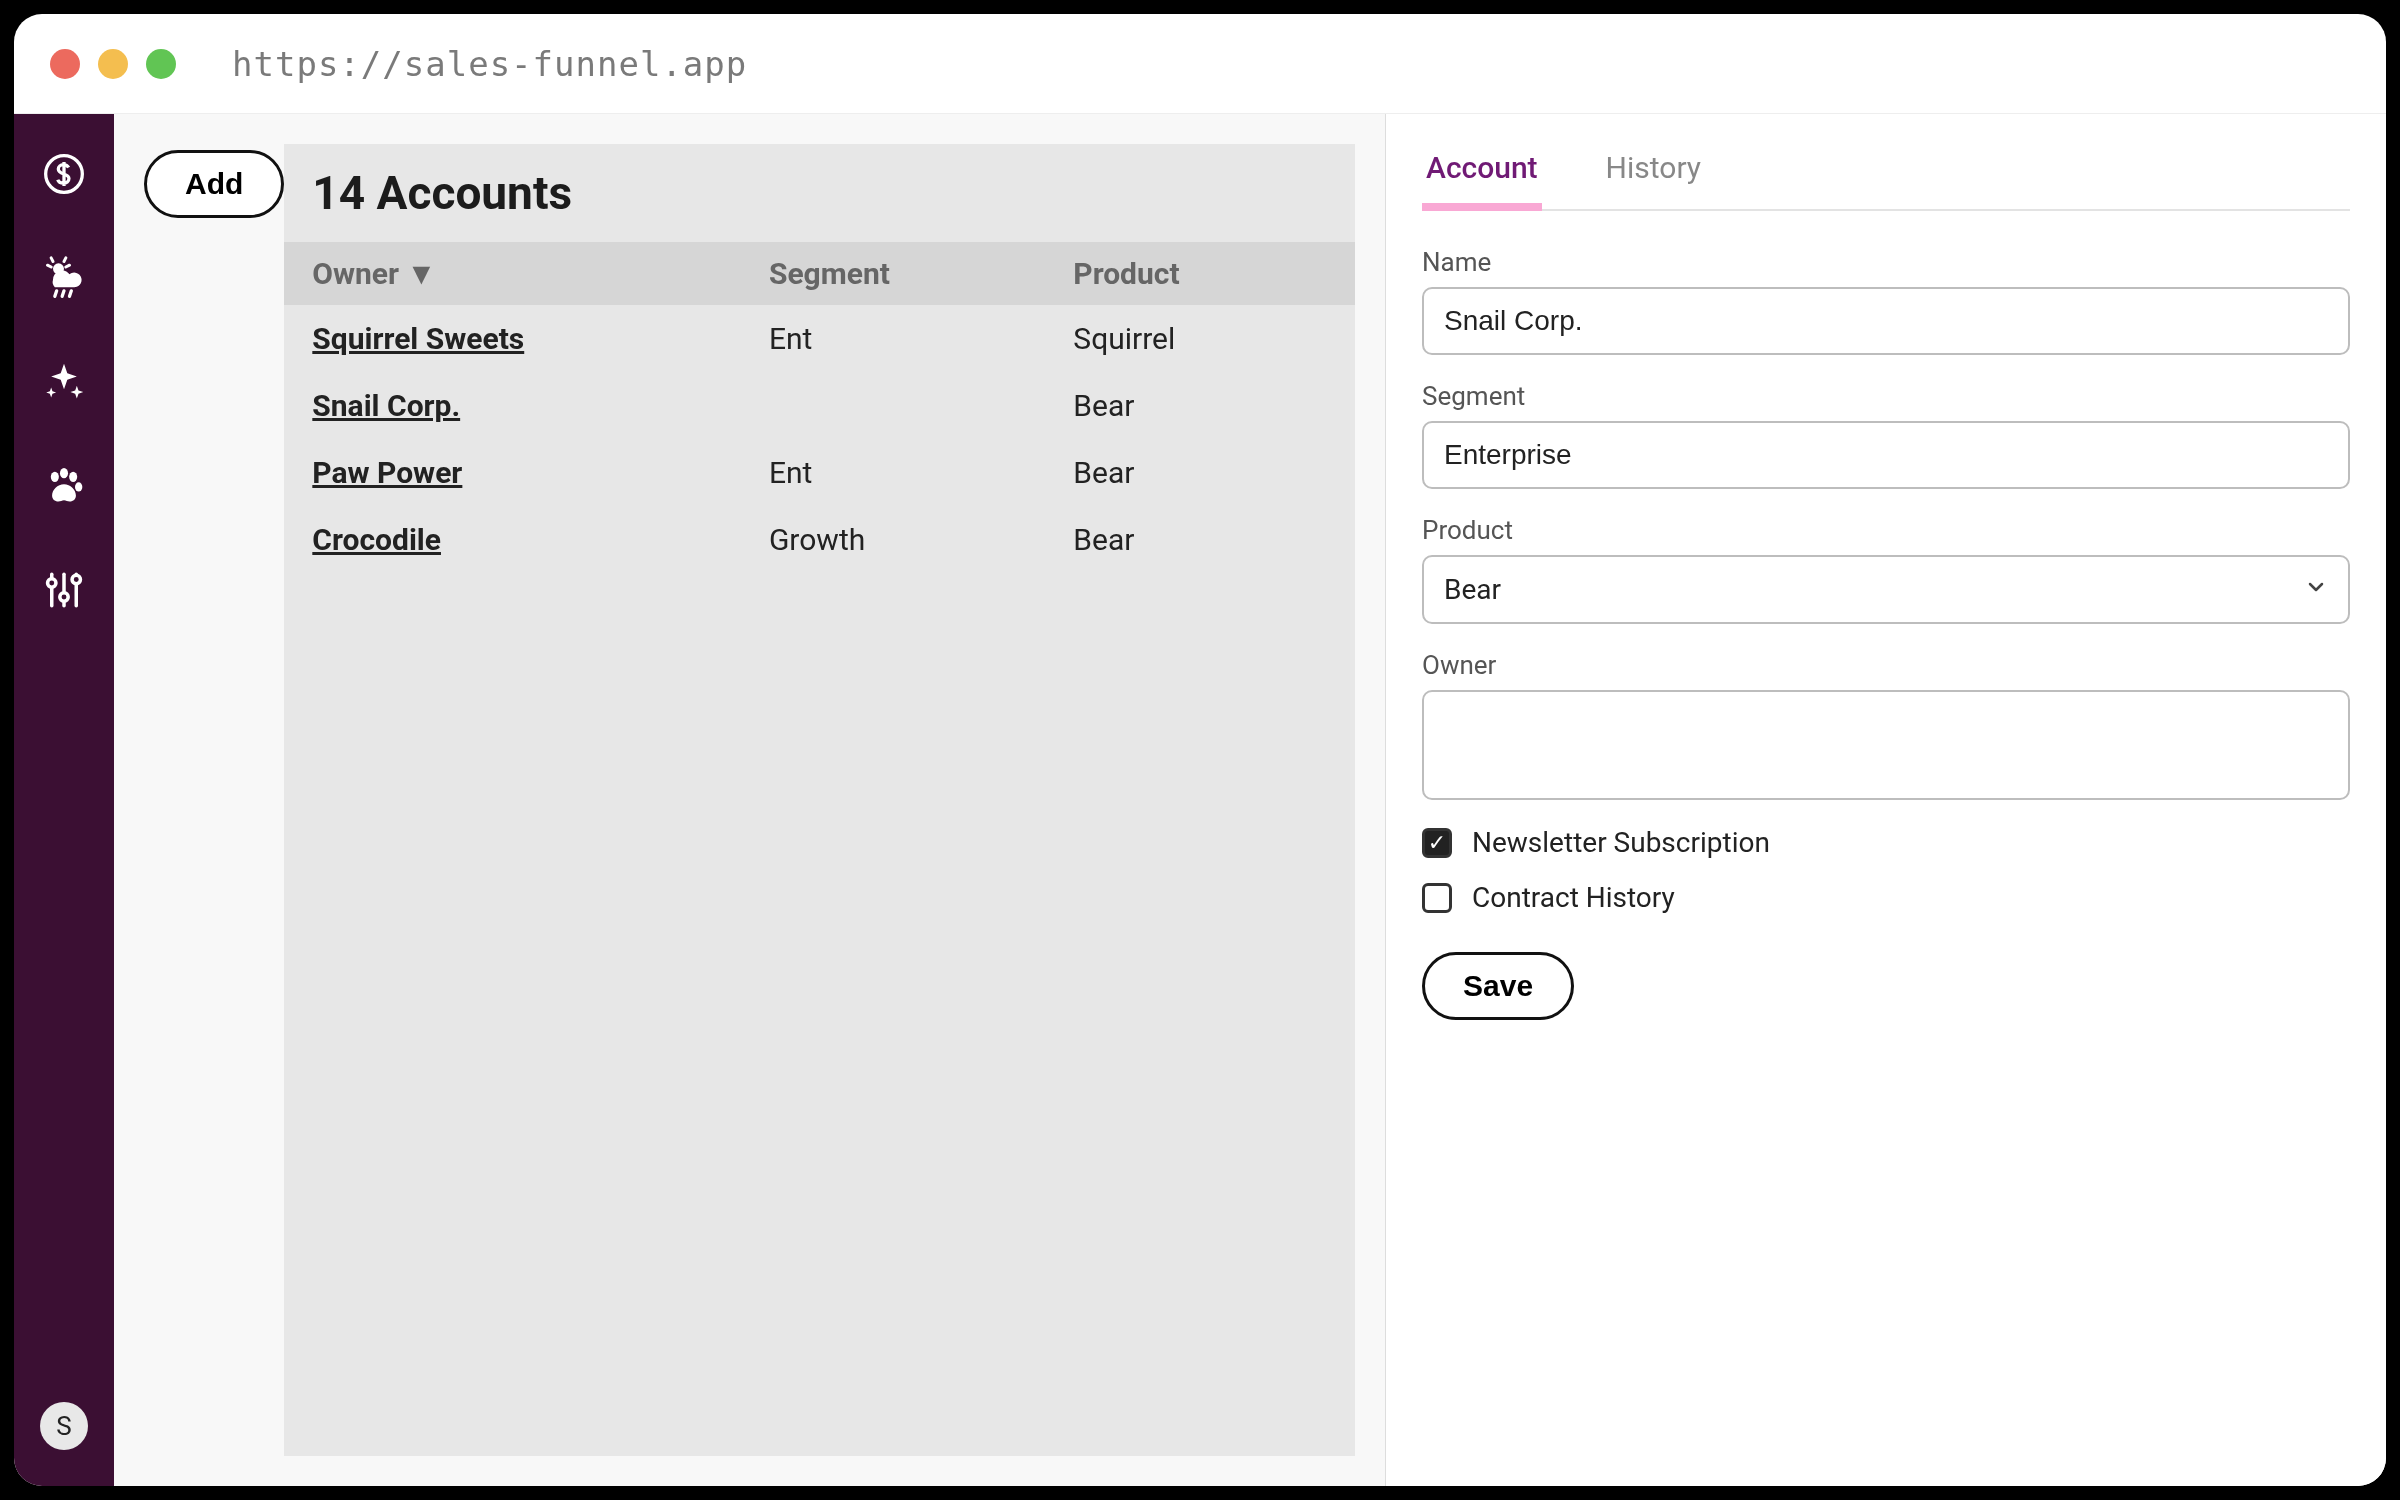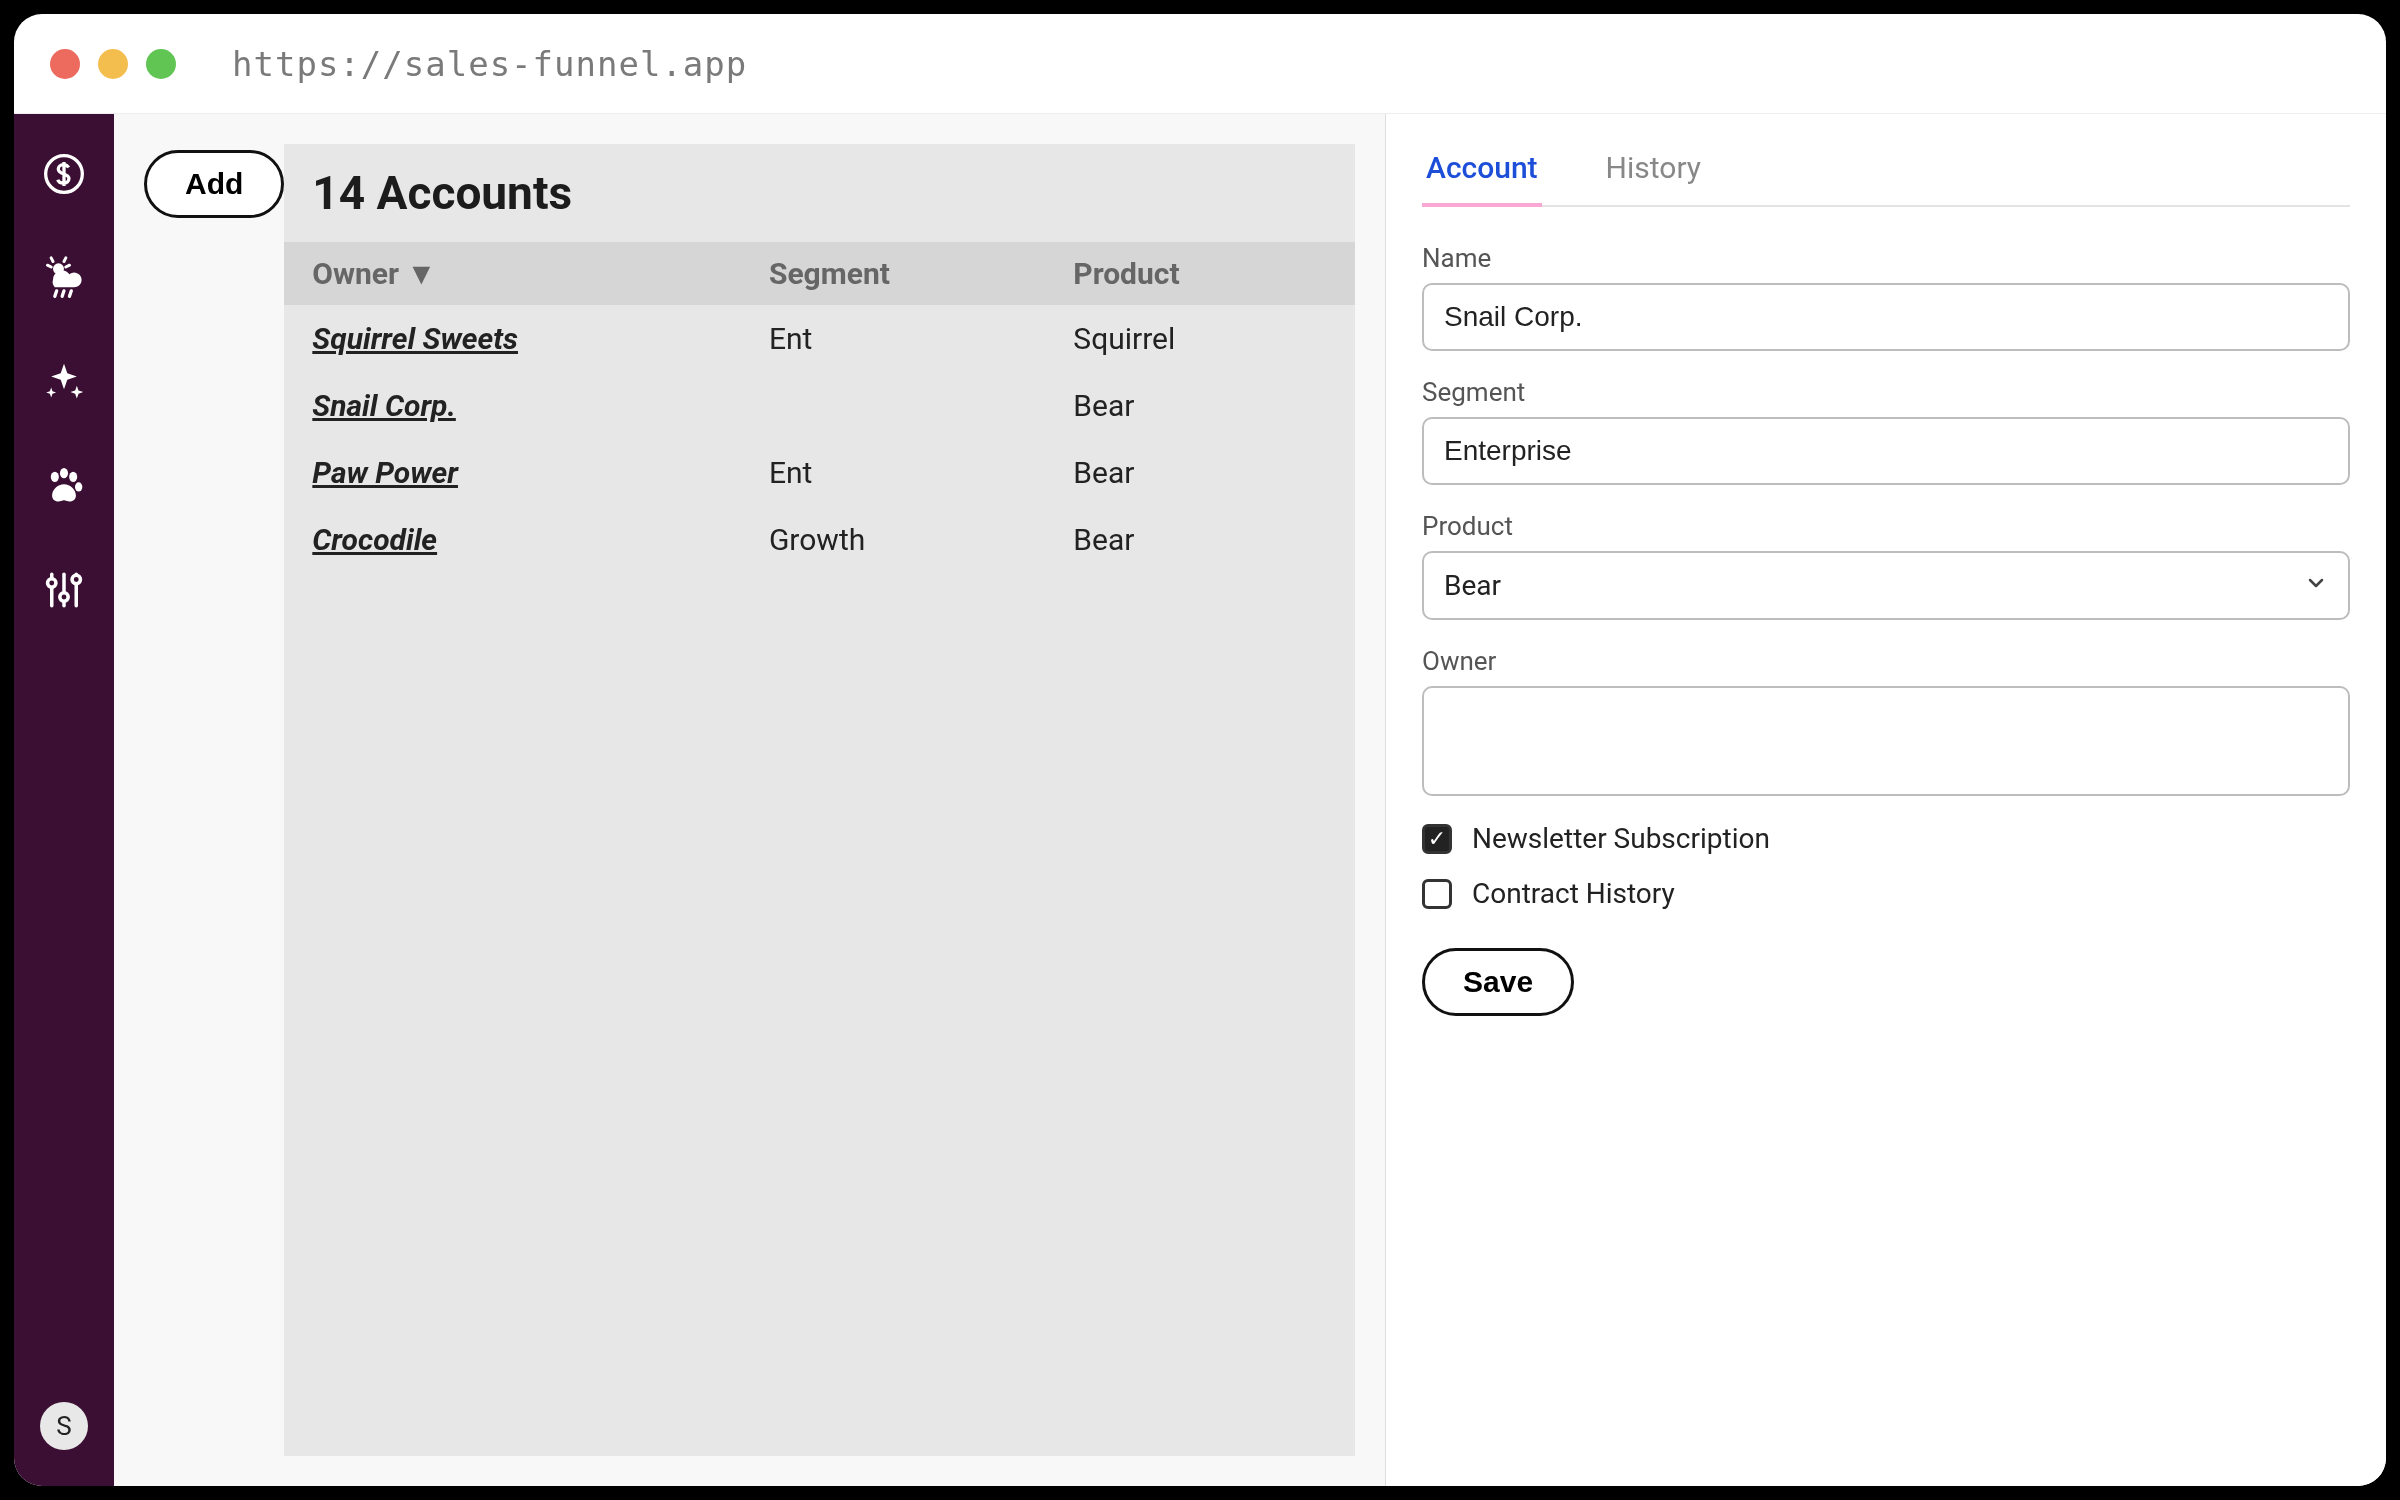--- a/index.html
+++ b/index.html
@@ -126,21 +126,21 @@
   .col-name { flex: 0 0 45%; }
   .col-seg  { flex: 0 0 30%; }
   .col-prod { flex: 0 0 25%; }
   .rows { }
   .row {
     display: flex;
     padding: 16px 28px;
     font-size: 30px;
     color: #222;
   }
-  .row .rname { text-decoration: underline; font-weight: 700; cursor: pointer; font-style: italic;}
+  .row .rname { text-decoration: underline; font-weight: 700; cursor: pointer;}
   .detail {
     width: 1000px;
     background: #fff;
     display: flex;
     flex-direction: column;
     padding: 24px 36px 36px 36px;
   }
   .detail-top {
     display: flex;
     justify-content: flex-end;
@@ -152,23 +152,23 @@
     border-bottom: 2px solid #e3e3e3;
     margin-bottom: 36px;
   }
   .tab {
     font-size: 30px;
     color: #888;
     padding: 12px 4px 18px 4px;
     cursor: pointer;
   }
   .tab.active {
-    color: #1d4ed8;
+    color: #701a75;
     font-weight: 500;
-    border-bottom: 4px solid #f9a8d4;
+    border-bottom: 8px solid #f9a8d4;
     margin-bottom: -2px;
   }
   .field { margin-bottom: 26px; }
   .flabel { font-size: 26px; color: #555; margin-bottom: 10px; }
   .tinput, .tselect, .tarea {
     width: 100%;
     border: 2px solid #bdbdbd;
     border-radius: 10px;
     padding: 16px 20px;
     font-size: 28px;

